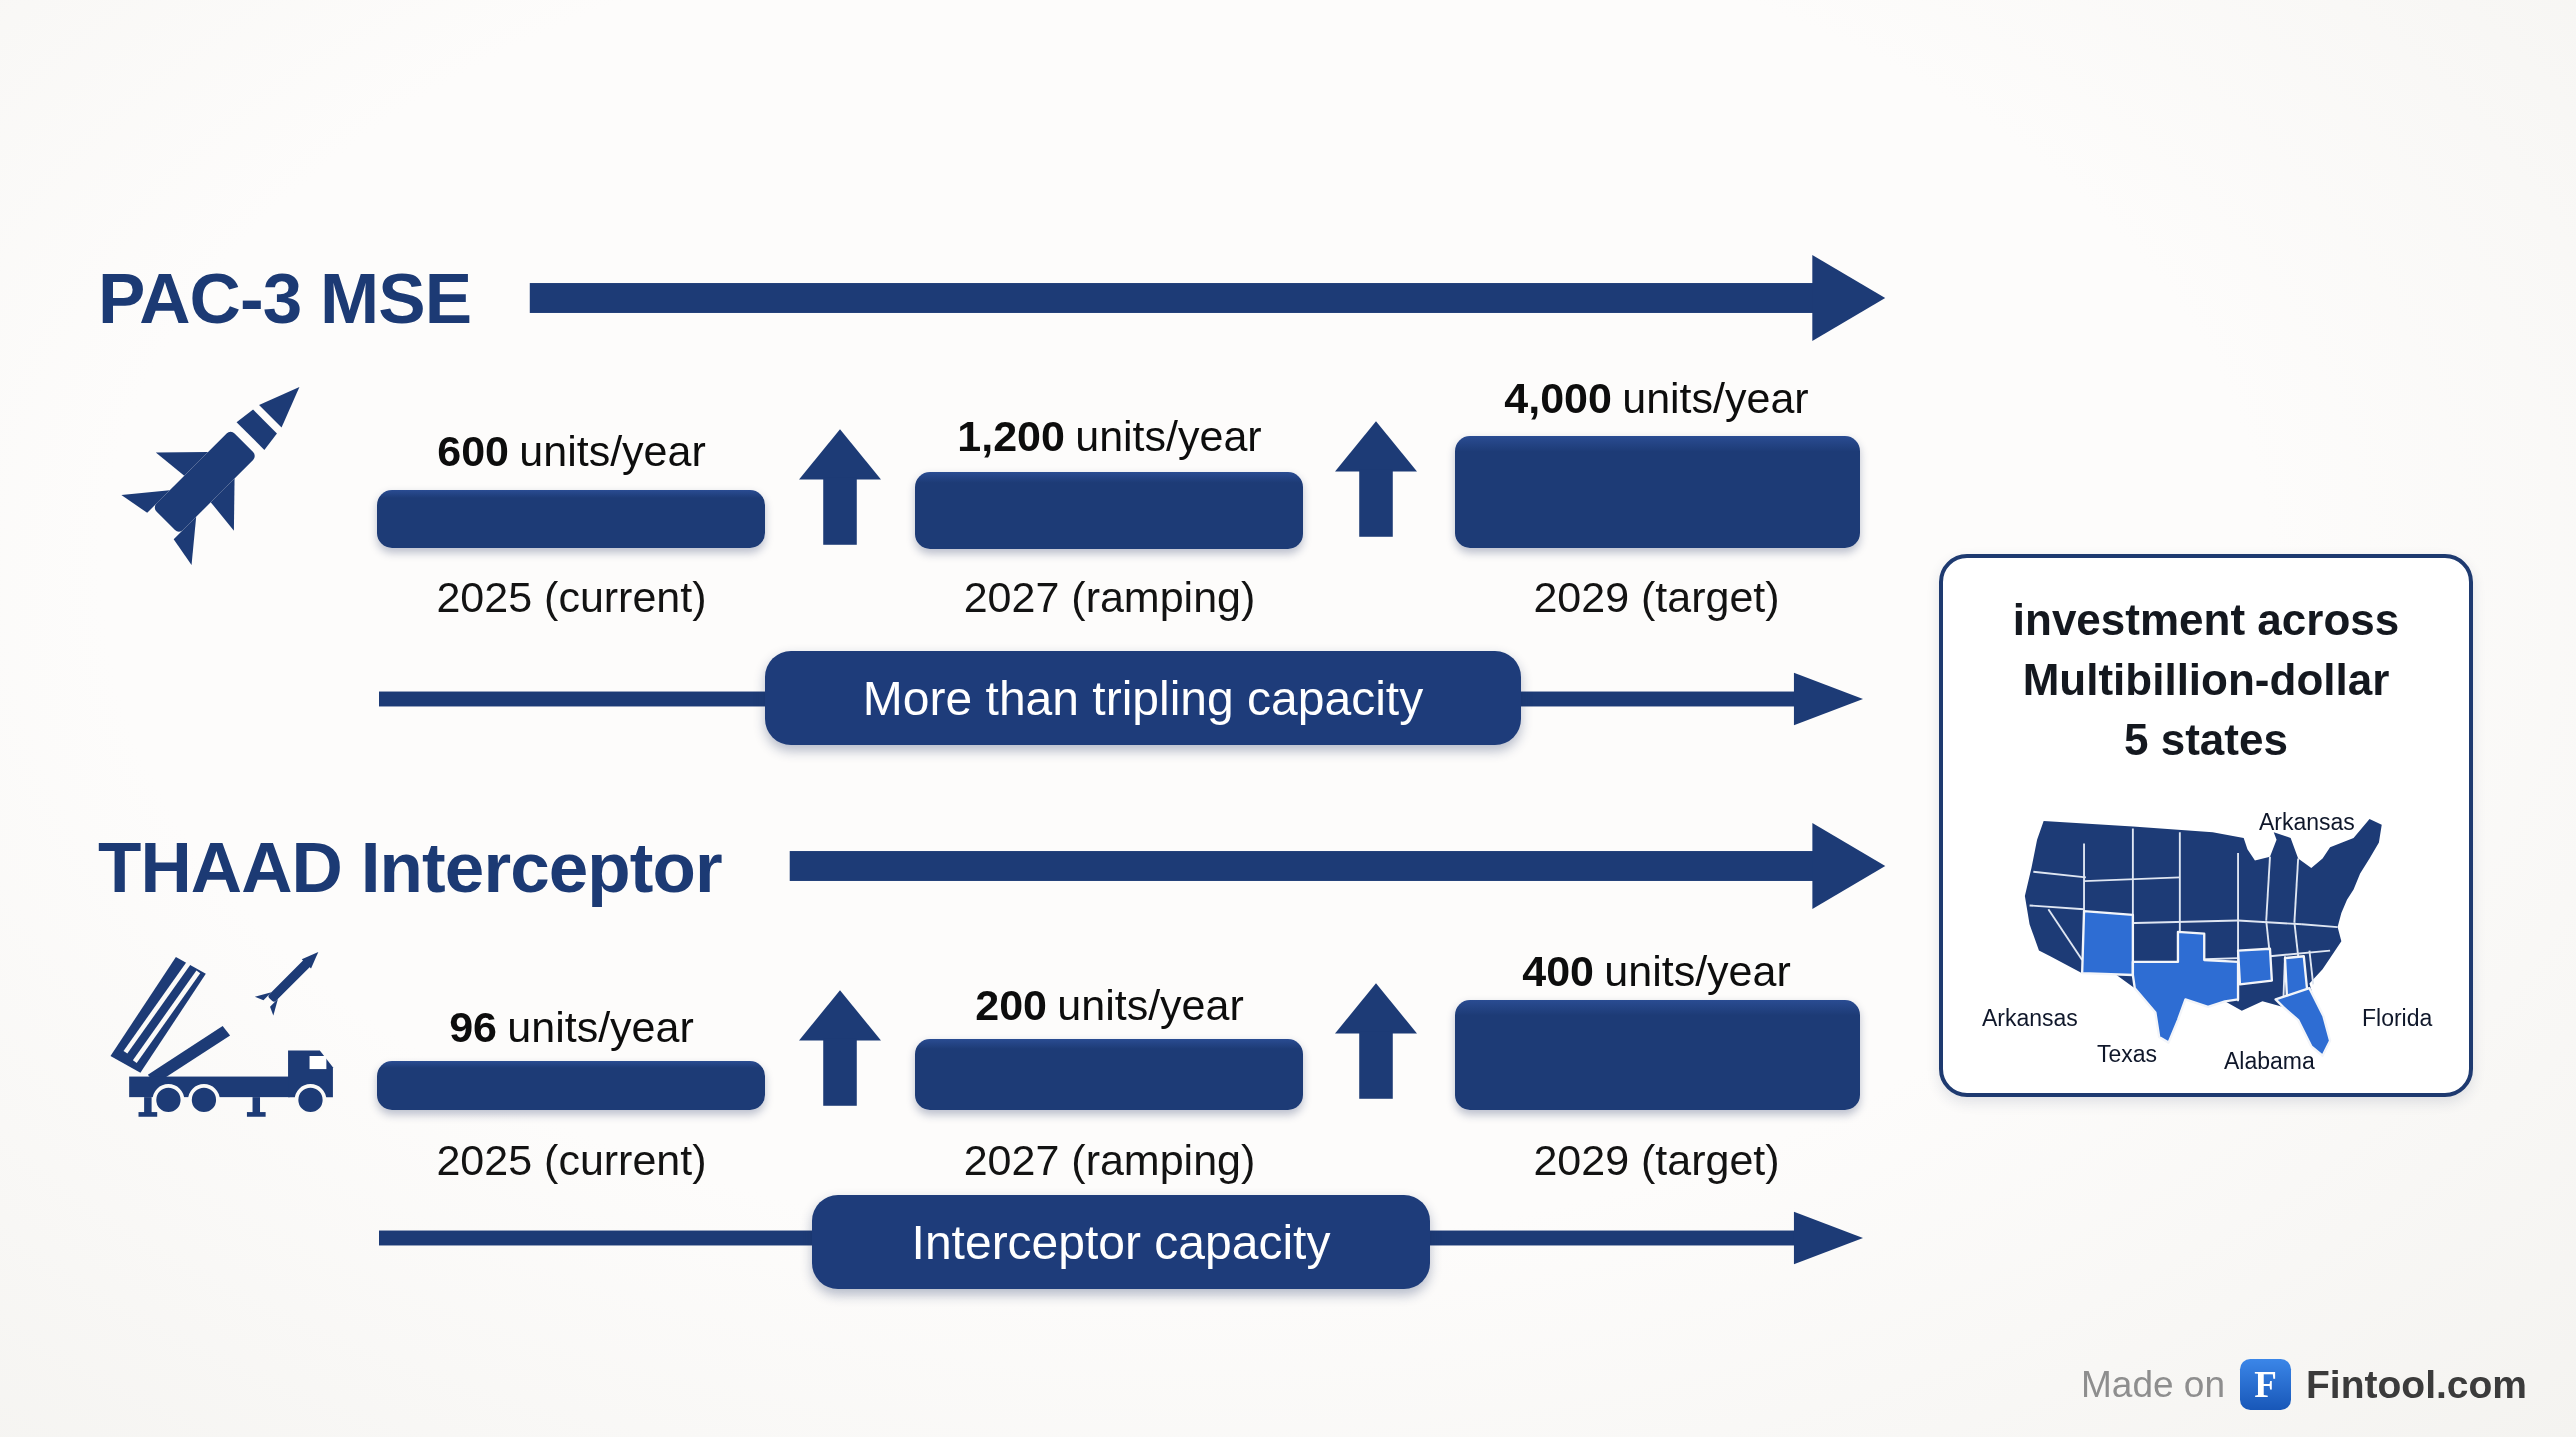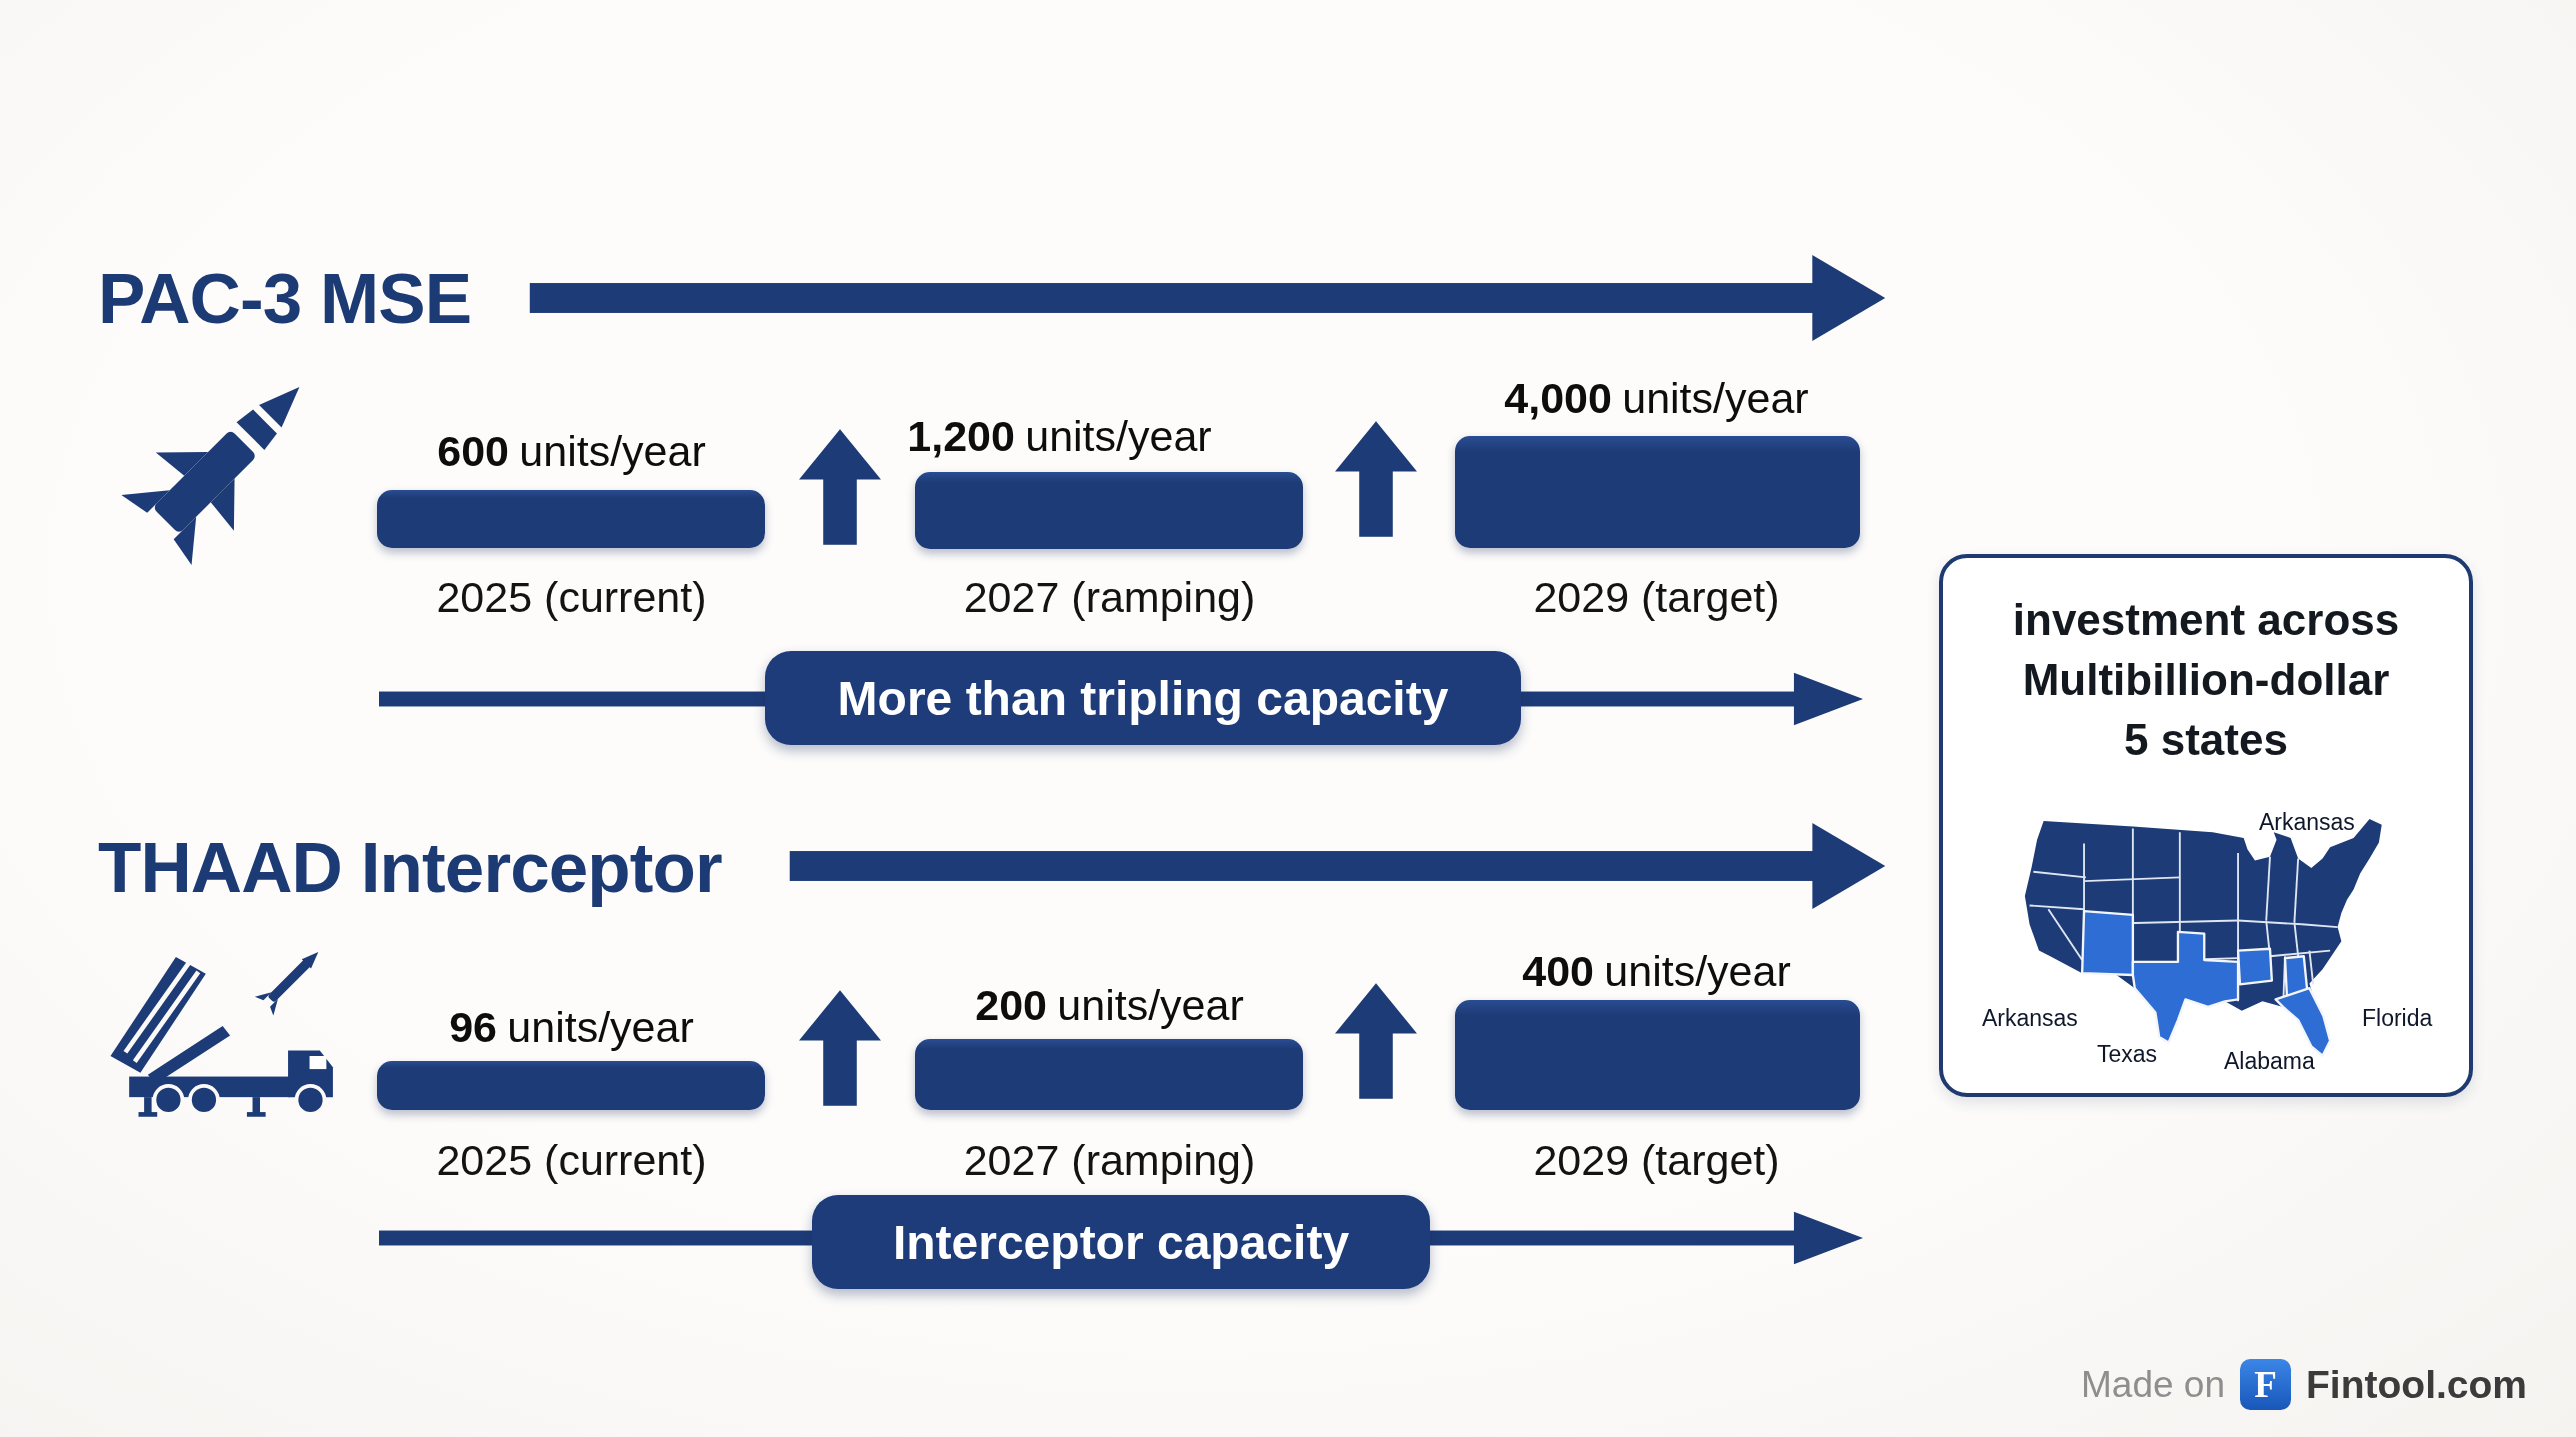--- a/index.html
+++ b/index.html
@@ -18,21 +18,21 @@
   }
   .bar{
     position:absolute;background:linear-gradient(180deg,#2a4c92 0%,#1d3b76 14%,#1d3b76 100%);
     border-radius:15px;box-shadow:0 4.7px 8.4px rgba(20,40,90,.28);
   }
   .units{position:absolute;width:487px;text-align:center;font-size:43px;color:#0d0d0d;white-space:nowrap;}
   .units .amount{font-weight:700;}
   .units .unit{font-weight:400;margin-left:10.3px;}
   .year{position:absolute;width:487px;text-align:center;font-size:43px;color:#131313;white-space:nowrap;}
   .pill{
-    position:absolute;background:#1e3c7a;border-radius:26px;color:#ffffff;font-weight:700;font-size:48px;
+    position:absolute;background:#1e3c7a;border-radius:26px;color:#ffffff;font-weight:400;font-size:48px;
     display:flex;align-items:center;justify-content:center;z-index:2;
     box-shadow:0 5.6px 11.2px rgba(20,40,90,.3);white-space:nowrap;
   }
   .navy{fill:#1d3b76;}
   .card{
     position:absolute;left:1939px;top:554px;width:534px;height:543px;background:#ffffff;
     border:4.7px solid #1e3a70;border-radius:28px;box-sizing:border-box;
     box-shadow:0 5.6px 13px rgba(30,50,90,.12);
   }
   .card-title{
@@ -80,21 +80,21 @@
     <span class="amount">600</span><span class="unit">units/year</span>
   </div>
   <div class="bar" style="left:377px;top:490px;width:388px;height:58px;"></div>
   <div class="year" style="left:328px;top:573px;">2025 (current)</div>
 
   <svg class="abs" style="left:799px;top:429px;" width="82" height="116" viewBox="0 0 88 124">
     <polygon class="navy" points="44,0 88,54 0,54"></polygon>
     <rect class="navy" x="26" y="52" width="36" height="72"></rect>
   </svg>
 
-  <div class="units" style="left:816px;top:412px;">
+  <div class="units" style="left:866px;top:412px;">
     <span class="amount">1,200</span><span class="unit">units/year</span>
   </div>
   <div class="bar" style="left:915px;top:472px;width:388px;height:77px;"></div>
   <div class="year" style="left:866px;top:573px;">2027 (ramping)</div>
 
   <svg class="abs" style="left:1335px;top:421px;" width="82" height="116" viewBox="0 0 88 124">
     <polygon class="navy" points="44,0 88,54 0,54"></polygon>
     <rect class="navy" x="26" y="52" width="36" height="72"></rect>
   </svg>
 

